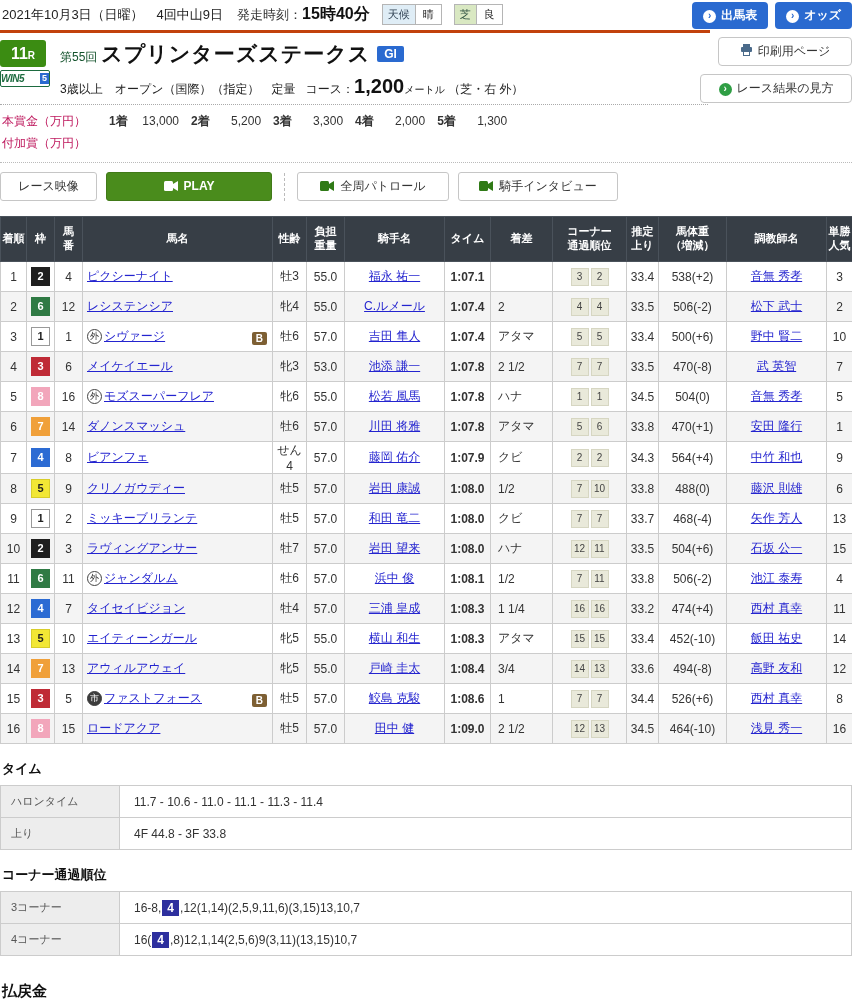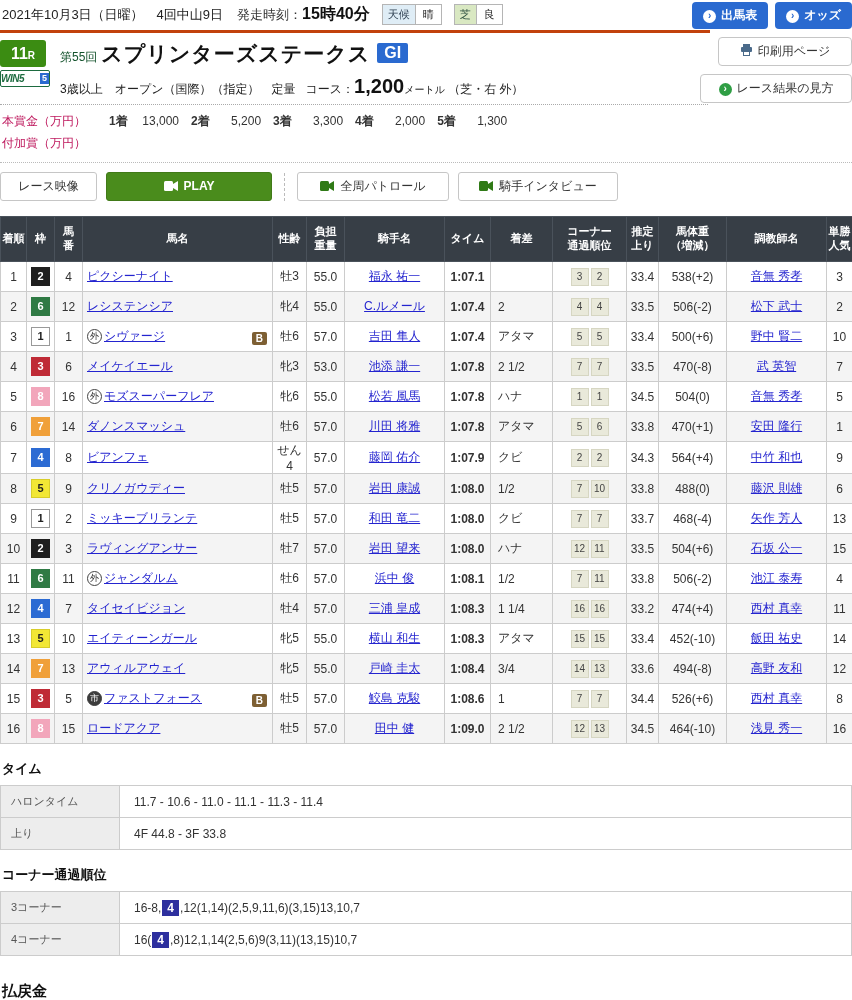--- a/index.html
+++ b/index.html
@@ -30,21 +30,21 @@
   .race-head{display:flex;width:708px;padding:7px 0 4px 0;}
   .race-num-col{width:52px;}
   .race-num{width:46px;height:27px;background:#3b8c12;color:#fff;font-weight:bold;text-align:center;line-height:27px;font-size:16px;border-radius:3px;}
   .race-num .r{font-size:10px;font-weight:bold;}
   .win5{margin-top:3px;width:48px;height:15px;border:1.5px solid #1d6b40;border-radius:2px;display:flex;align-items:center;justify-content:center;gap:16px;background:#fff;}
   .win5-text{color:#1d6b40;font-style:italic;font-weight:bold;font-size:10px;letter-spacing:-.5px;}
   .win5-num{background:#2a6ad0;color:#fff;font-size:9px;font-weight:bold;padding:0 2px;line-height:11px;}
   .race-main{margin-left:8px;flex:1;}
   .edition{font-size:12px;color:#14532d;margin-right:4px;}
   .race-title{font-size:21px;font-weight:bold;color:#111;letter-spacing:1px;}
-  .grade-badge{display:inline-block;background:#2a6ad0;color:#fff;font-weight:bold;font-size:16px;padding:1px 7px;border-radius:2px;margin-left:7px;vertical-align:3px;}
+  .grade-badge{display:inline-block;background:#2a6ad0;color:#fff;font-weight:bold;font-size:12px;padding:1px 7px;border-radius:2px;margin-left:7px;vertical-align:3px;}
   .race-cond{margin-top:7px;font-size:12px;color:#222;}
   .course-label{margin-left:10px;}
   .course-num{font-size:20px;font-weight:bold;color:#111;}
   .course-unit{font-size:10px;}
 
   .dotted-sep{width:708px;border-top:1px dotted #aaa;height:0;margin:2px 0;}
 
   
   .prize{width:708px;padding:4px 0 6px 2px;font-size:12px;line-height:1.8;}
   .prize-line{display:flex;}

